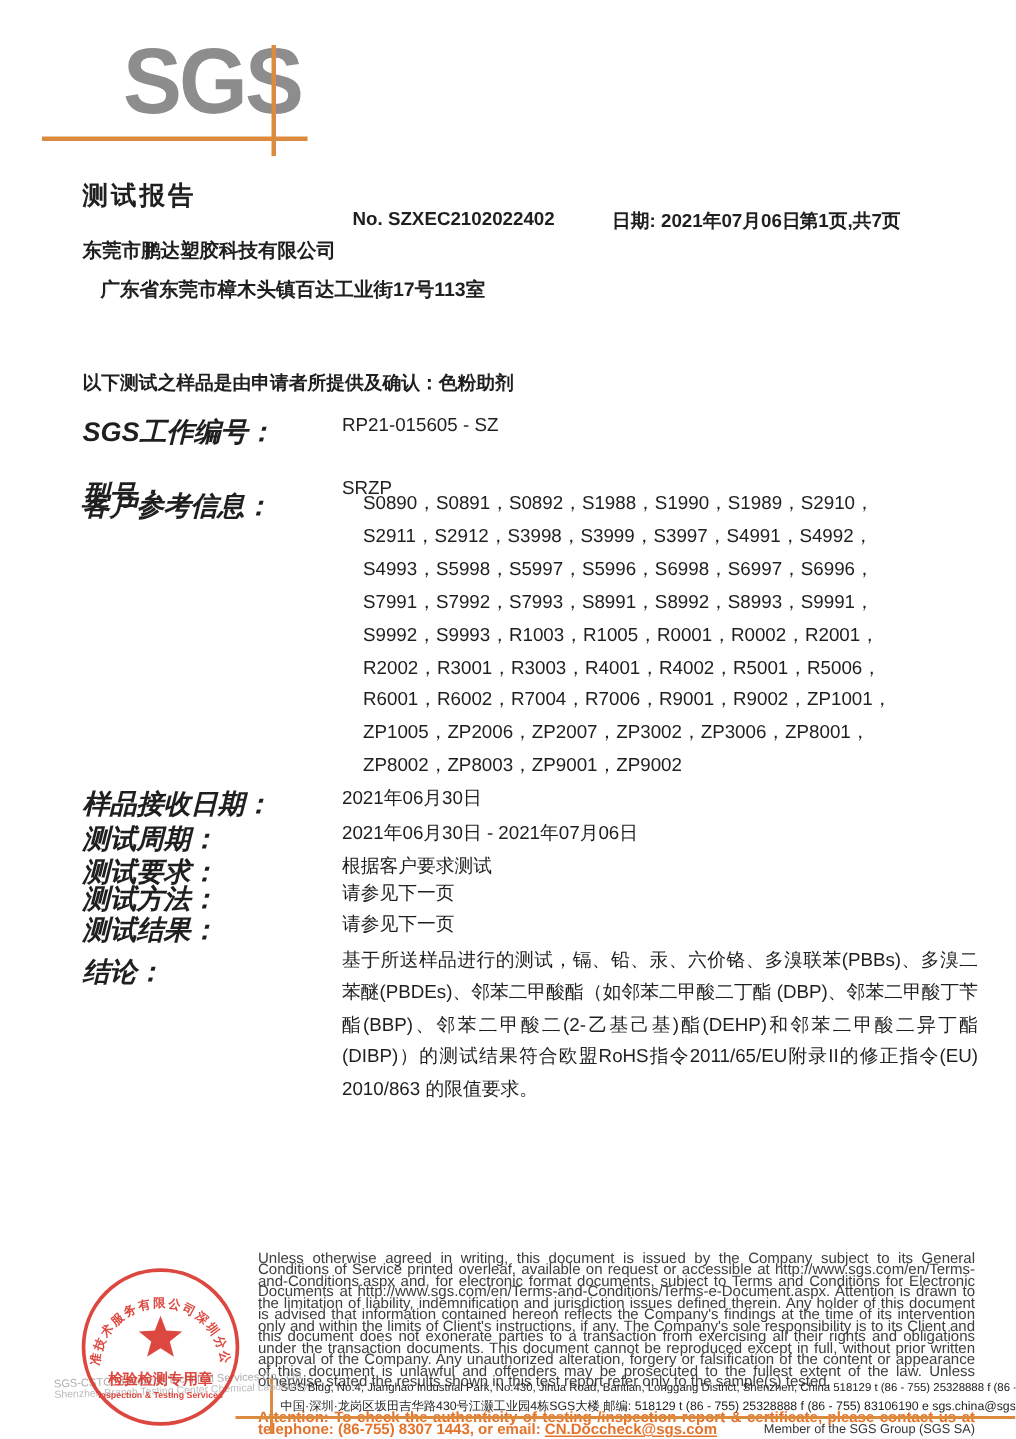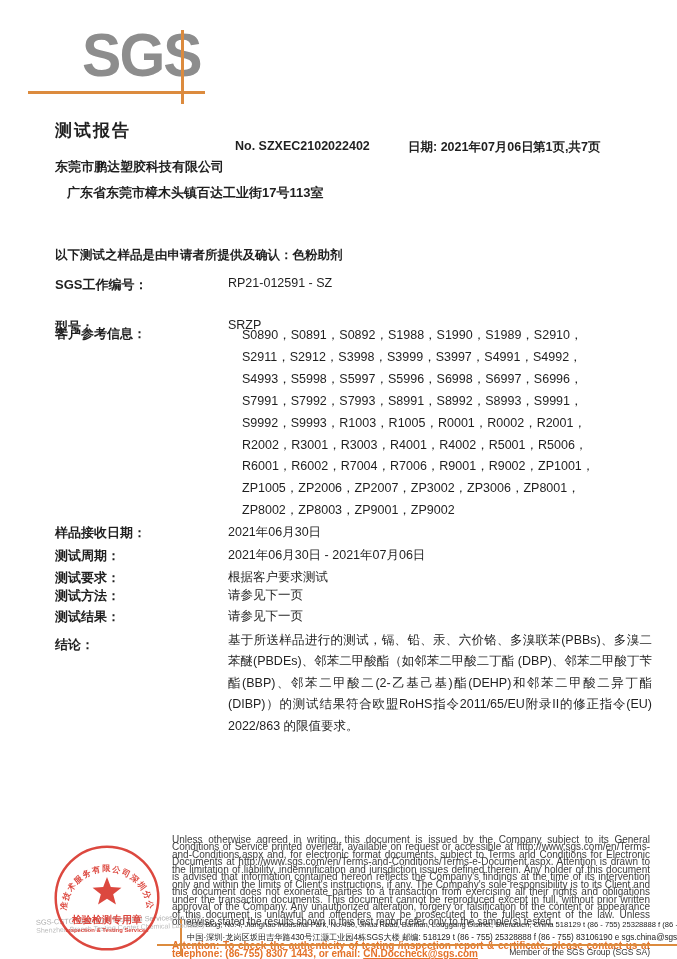--- a/index.html
+++ b/index.html
@@ -19,21 +19,21 @@
   .hmeta{top:123px;font-size:12.5px;font-weight:600;margin-top:16px;}
   .h-no{left:235px;}
   .h-date{left:408px;}
   .h-page{left:533px;text-align:center;}
   
   .cn{font-weight:600;}
   .company{left:55px;top:158px;font-size:13px;}
   .address{left:55px;top:184px;font-size:13px;margin-left:12px;}
   .statement{left:55px;top:247px;font-size:12.5px;}
   
-  .flabel{left:55px;font-size:13px;font-weight:600;}
+  .flabel{left:55px;font-size:18px;font-weight:600;font-style:italic;}
   .fvalue{left:228px;font-size:12.5px;font-weight:400;}
   .r-job{top:276px;}
   .r-model{top:318px;text-align:center;}
   .r-ref{top:325px;}
   .ref-value{line-height:21.9px;white-space:pre-line;margin-left:14px;}
   .r-received{top:524px;text-align:center;}
   .r-period{top:547px;}
   .r-requirement{top:569px;}
   .r-method{top:587px;}
   .r-result{top:608px;}
@@ -66,21 +66,21 @@
 <div class="abs hmeta h-no">No. SZXEC2102022402</div>
 <div class="abs hmeta h-date">日期: 2021年07月06日</div>
 <div class="abs hmeta h-page">第1页,共7页</div>
 
 <div class="abs cn company">东莞市鹏达塑胶科技有限公司</div>
 <div class="abs cn address">广东省东莞市樟木头镇百达工业街17号113室</div>
 
 <div class="abs cn statement">以下测试之样品是由申请者所提供及确认：色粉助剂</div>
 
 <div class="abs flabel r-job">SGS工作编号：</div>
-<div class="abs fvalue r-job">RP21-012591 - SZ</div>
+<div class="abs fvalue r-job">RP21-015605 - SZ</div>
 
 <div class="abs flabel r-model">型号：</div>
 <div class="abs fvalue r-model">SRZP</div>
 
 <div class="abs flabel r-ref">客户参考信息：</div>
 <div class="abs fvalue r-ref ref-value">S0890，S0891，S0892，S1988，S1990，S1989，S2910，
 S2911，S2912，S3998，S3999，S3997，S4991，S4992，
 S4993，S5998，S5997，S5996，S6998，S6997，S6996，
 S7991，S7992，S7993，S8991，S8992，S8993，S9991，
 S9992，S9993，R1003，R1005，R0001，R0002，R2001，
@@ -98,21 +98,21 @@
 <div class="abs flabel r-requirement">测试要求：</div>
 <div class="abs fvalue r-requirement">根据客户要求测试</div>
 
 <div class="abs flabel r-method">测试方法：</div>
 <div class="abs fvalue r-method">请参见下一页</div>
 
 <div class="abs flabel r-result">测试结果：</div>
 <div class="abs fvalue r-result">请参见下一页</div>
 
 <div class="abs flabel r-conclusion">结论：</div>
-<div class="abs fvalue conclusion-value">基于所送样品进行的测试，镉、铅、汞、六价铬、多溴联苯(PBBs)、多溴二苯醚(PBDEs)、邻苯二甲酸酯（如邻苯二甲酸二丁酯 (DBP)、邻苯二甲酸丁苄酯(BBP)、邻苯二甲酸二(2-乙基己基)酯(DEHP)和邻苯二甲酸二异丁酯(DIBP)）的测试结果符合欧盟RoHS指令2011/65/EU附录II的修正指令(EU) 2022/863 的限值要求。</div>
+<div class="abs fvalue conclusion-value">基于所送样品进行的测试，镉、铅、汞、六价铬、多溴联苯(PBBs)、多溴二苯醚(PBDEs)、邻苯二甲酸酯（如邻苯二甲酸二丁酯 (DBP)、邻苯二甲酸丁苄酯(BBP)、邻苯二甲酸二(2-乙基己基)酯(DEHP)和邻苯二甲酸二异丁酯(DIBP)）的测试结果符合欧盟RoHS指令2011/65/EU附录II的修正指令(EU) 2010/863 的限值要求。</div>
 
 <div class="abs legal-block">
   <div>Unless otherwise agreed in writing, this document is issued by the Company subject to its General Conditions of Service printed overleaf, available on request or accessible at http://www.sgs.com/en/Terms-and-Conditions.aspx and, for electronic format documents, subject to Terms and Conditions for Electronic Documents at http://www.sgs.com/en/Terms-and-Conditions/Terms-e-Document.aspx. Attention is drawn to the limitation of liability, indemnification and jurisdiction issues defined therein. Any holder of this document is advised that information contained hereon reflects the Company's findings at the time of its intervention only and within the limits of Client's instructions, if any. The Company's sole responsibility is to its Client and this document does not exonerate parties to a transaction from exercising all their rights and obligations under the transaction documents. This document cannot be reproduced except in full, without prior written approval of the Company. Any unauthorized alteration, forgery or falsification of the content or appearance of this document is unlawful and offenders may be prosecuted to the fullest extent of the law. Unless otherwise stated the results shown in this test report refer only to the sample(s) tested.</div>
   <div class="attention"><span>Attention: To check the authenticity of testing /inspection report &amp; certificate, please contact us at telephone: (86-755) 8307 1443, or email: </span><span class="email">CN.Doccheck@sgs.com</span></div>
 </div>
 
 <div class="abs addr-vline"></div>
 <div class="abs addr-en">SGS Bldg, No.4, Jianghao Industrial Park, No.430, Jihua Road, Bantian, Longgang District, Shenzhen, China  518129    t (86 - 755) 25328888    f (86 - 755) 83106190    www.sgsgroup.com.cn</div>
 <div class="abs addr-cn">中国·深圳·龙岗区坂田吉华路430号江灏工业园4栋SGS大楼     邮编: 518129    t (86 - 755) 25328888    f (86 - 755) 83106190    e  sgs.china@sgs.com</div>
 <div class="abs bottom-hline"></div>

